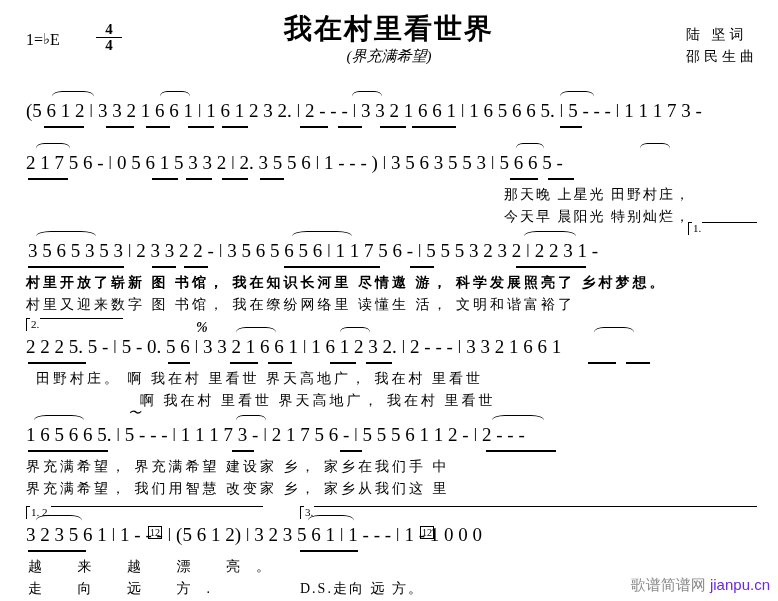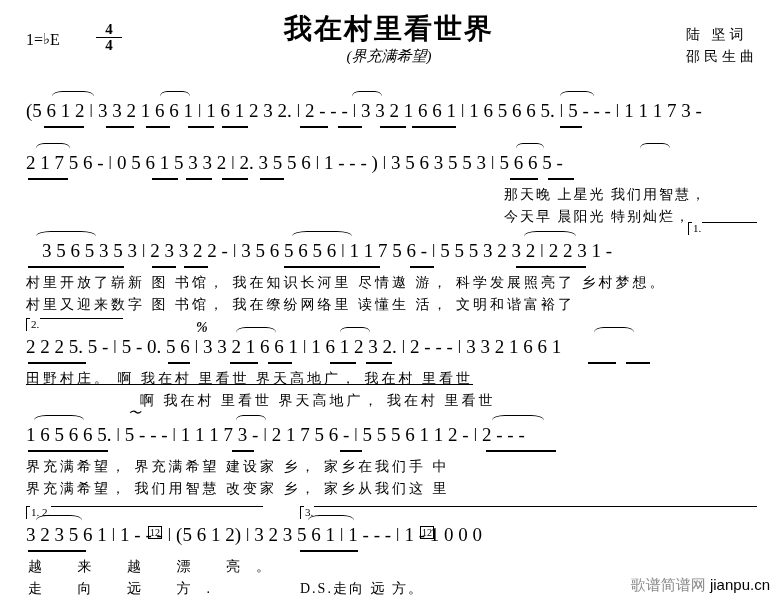--- a/index.html
+++ b/index.html
@@ -141,21 +141,21 @@
     line-height: 11px;
   }
   .watermark {
     position: absolute;
     right: 8px;
     bottom: 6px;
     font-size: 15px;
     color: #8a8a8a;
     font-family: "Liberation Sans", sans-serif;
   }
-  .watermark .hl { color: #000000; }
+  .watermark .hl { color: #6d28d9; }
   .tr { position: absolute; font-size: 13px; font-style: italic; }
 </style>
 </head>
 <body>
 
 <div class="sheet">
 
   <div class="title">我在村里看世界</div>
   <div class="subtitle">(界充满希望)</div>
   <div class="credits">
@@ -196,60 +196,60 @@
     <div class="beam" style="left:28px;  top:26px; width:40px;"></div>
     <div class="beam" style="left:152px; top:26px; width:26px;"></div>
     <div class="beam" style="left:186px; top:26px; width:26px;"></div>
     <div class="beam" style="left:222px; top:26px; width:26px;"></div>
     <div class="beam" style="left:260px; top:26px; width:24px;"></div>
     <div class="beam" style="left:510px; top:26px; width:28px;"></div>
     <div class="beam" style="left:548px; top:26px; width:26px;"></div>
     <div class="slur" style="left:36px;  top:-9px; width:34px;"></div>
     <div class="slur" style="left:516px; top:-9px; width:28px;"></div>
     <div class="slur" style="left:640px; top:-9px; width:30px;"></div>
-    <div class="lyr" style="left:504px; top:34px; letter-spacing:2px;">那天晚  上星光  我们用智慧，</div>
+    <div class="lyr" style="left:504px; top:34px; letter-spacing:2px;">那天晚  上星光  田野村庄，</div>
     <div class="lyr" style="left:504px; top:56px; letter-spacing:2px;">今天早  晨阳光  特别灿烂，</div>
   </div>
 
   <div class="row" style="top:240px;">
     <div class="volta" style="left:688px; top:-18px; width:68px;">
         <span>1.</span>
       </div>
-    <div class="notes" style="left:42px;">3 5 6 5 3 5 3 ǀ 2 3  3 2 2 - ǀ 3 5 6 5 6 5 6 ǀ 1 1  7 5 6 - ǀ 5 5 5 3 2 3 2 ǀ 2 2 3 1 -</div>
+    <div class="notes" style="left:28px;">3 5 6 5 3 5 3 ǀ 2 3  3 2 2 - ǀ 3 5 6 5 6 5 6 ǀ 1 1  7 5 6 - ǀ 5 5 5 3 2 3 2 ǀ 2 2 3 1 -</div>
     <div class="beam" style="left:28px;  top:26px; width:96px;"></div>
     <div class="beam" style="left:152px; top:26px; width:24px;"></div>
     <div class="beam" style="left:184px; top:26px; width:24px;"></div>
     <div class="beam" style="left:284px; top:26px; width:96px;"></div>
     <div class="beam" style="left:410px; top:26px; width:24px;"></div>
     <div class="beam" style="left:516px; top:26px; width:70px;"></div>
     <div class="slur" style="left:36px; top:-9px; width:60px;"></div>
     <div class="slur" style="left:292px; top:-9px; width:60px;"></div>
     <div class="slur" style="left:524px; top:-9px; width:52px;"></div>
-    <div class="lyr" style="left:26px; top:34px; letter-spacing:3px;">村里开放了崭新 图 书馆， 我在知识长河里 尽情遨 游， 科学发展照亮了 乡村梦想。</div>
+    <div class="lyr" style="left:26px; top:34px; letter-spacing:3px;font-weight:bold;">村里开放了崭新 图 书馆， 我在知识长河里 尽情遨 游， 科学发展照亮了 乡村梦想。</div>
     <div class="lyr" style="left:26px; top:56px; letter-spacing:3px;">村里又迎来数字 图 书馆， 我在缭纷网络里 读懂生 活， 文明和谐富裕了</div>
   </div>
 
   <div class="row" style="top:336px;">
     <div class="volta" style="left:26px; top:-18px; width:96px;">
         <span>2.</span>
       </div>
     <div class="mark" style="left:196px; top:-16px;">%</div>
     <div class="notes" style="left:26px;">2 2 2 5. 5 - ǀ 5 - 0. 5 6 ǀ 3 3  2 1  6 6 1 ǀ 1 6  1 2  3 2. ǀ 2 - - - ǀ 3 3  2 1  6 6 1</div>
     <div class="beam" style="left:28px; top:26px; width:58px;"></div>
     <div class="beam" style="left:168px; top:26px; width:22px;"></div>
     <div class="beam" style="left:230px; top:26px; width:28px;"></div>
     <div class="beam" style="left:268px; top:26px; width:24px;"></div>
     <div class="beam" style="left:330px; top:26px; width:26px;"></div>
     <div class="beam" style="left:366px; top:26px; width:26px;"></div>
     <div class="beam" style="left:588px; top:26px; width:28px;"></div>
     <div class="beam" style="left:626px; top:26px; width:24px;"></div>
     <div class="slur" style="left:236px; top:-9px; width:40px;"></div>
     <div class="slur" style="left:340px; top:-9px; width:30px;"></div>
     <div class="slur" style="left:594px; top:-9px; width:40px;"></div>
-    <div class="lyr" style="left:26px; top:34px; letter-spacing:3px;text-decoration:underline;">田野村庄。 啊 我在村 里看世 界天高地广， 我在村 里看世</div>
+    <div class="lyr" style="left:36px; top:34px; letter-spacing:3px;">田野村庄。 啊 我在村 里看世 界天高地广， 我在村 里看世</div>
     <div class="lyr" style="left:140px; top:56px; letter-spacing:3px;">啊 我在村 里看世 界天高地广， 我在村 里看世</div>
   </div>
 
   <div class="row" style="top:424px;">
     <div class="tr" style="left:128px; top:-20px;">〜</div>
     <div class="notes" style="left:26px;">1 6 5 6 6 5. ǀ 5 - - - ǀ 1 1  1 7 3 - ǀ 2 1  7 5 6 - ǀ 5 5 5 6 1 1  2 - ǀ 2 - - -</div>
     <div class="beam" style="left:28px; top:26px; width:80px;"></div>
     <div class="beam" style="left:232px; top:26px; width:22px;"></div>
     <div class="beam" style="left:340px; top:26px; width:22px;"></div>
     <div class="beam" style="left:486px; top:26px; width:70px;"></div>

